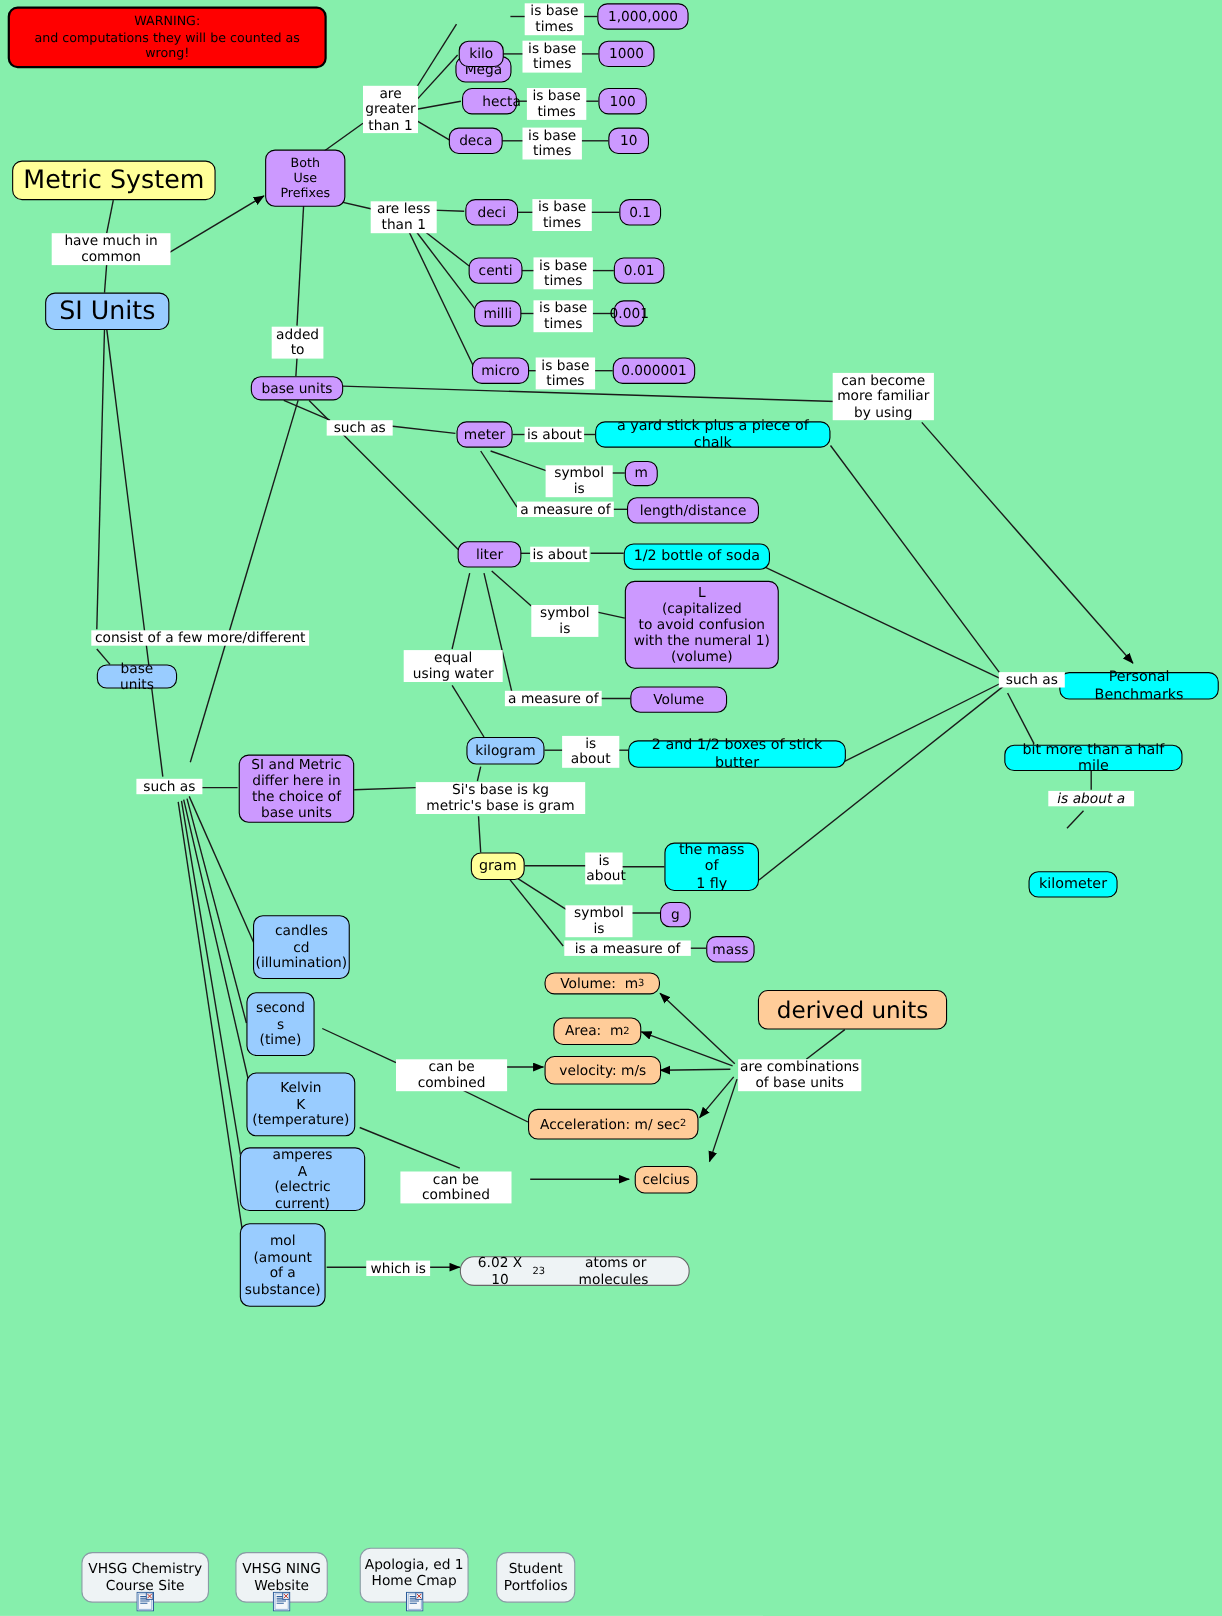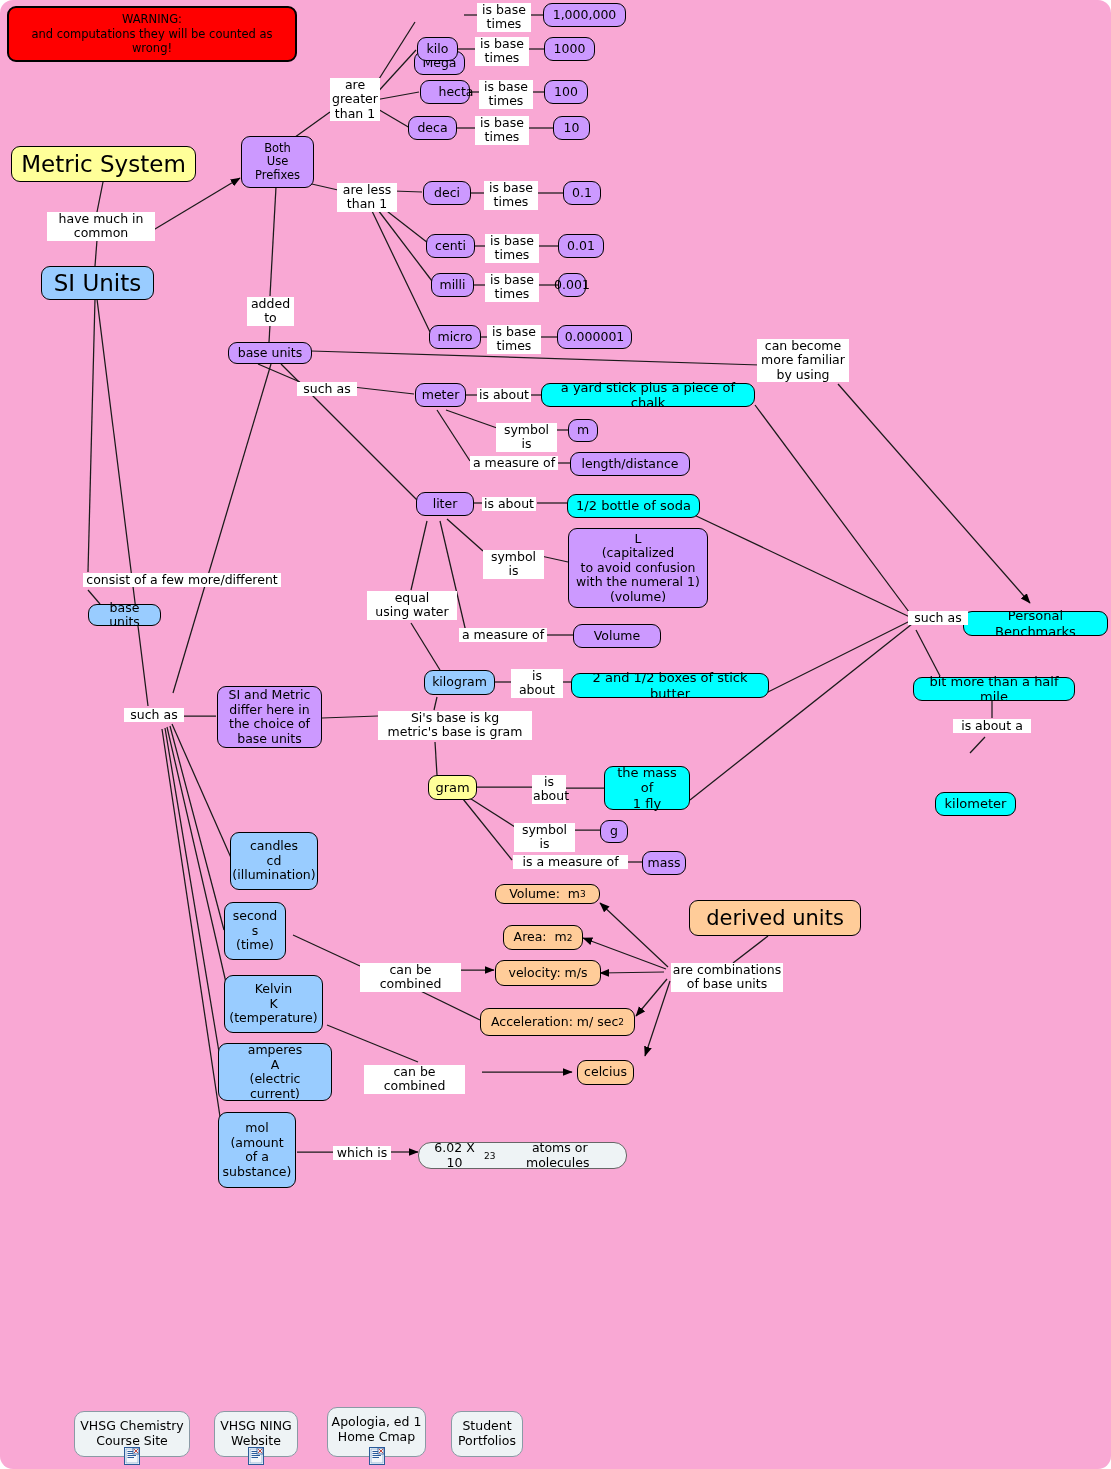--- a/index.html
+++ b/index.html
@@ -5,23 +5,22 @@
 <style>
   html,body{margin:0;padding:0;background:#ffffff;}
   body{
     font-family:"DejaVu Sans","Liberation Sans",sans-serif;
     -webkit-font-smoothing:antialiased;
   }
   #canvas{
     position:relative;
     width:1111px;
     height:1469px;
-    background:#f9a8d4;
+    background:#86efac;
     overflow:hidden;
-    border-radius:13px;
   }
   #wires{
     position:absolute;
     left:0; top:0;
     width:1111px; height:1469px;
     pointer-events:none;
   }
   .node{
     position:absolute;
     box-sizing:border-box;
@@ -368,21 +367,21 @@
   <div class="lbl f12" style="left:511px;top:669px;width:50px;">is
 about</div>
   <div class="lbl f12" style="left:378px;top:711px;width:152px;">Si's base is kg
 metric's base is gram</div>
   <div class="lbl f12" style="left:532px;top:775px;width:32px;">is
 about</div>
   <div class="lbl f12" style="left:514px;top:823px;width:59px;">symbol is</div>
   <div class="lbl f12" style="left:513px;top:855px;width:113px;">is a measure of</div>
 
   <div class="lbl f12" style="left:908px;top:611px;width:58px;">such as</div>
-  <div class="lbl f12" style="left:953px;top:719px;width:76px;">is about a</div>
+  <div class="lbl f12" style="left:953px;top:719px;width:76px;font-style:italic;">is about a</div>
 
   <div class="lbl f12" style="left:124px;top:708px;width:58px;">such as</div>
 
   <div class="lbl f12" style="left:360px;top:963px;width:99px;">can be combined</div>
   <div class="lbl f12" style="left:364px;top:1065px;width:99px;">can be combined</div>
   <div class="lbl f12" style="left:671px;top:963px;width:110px;">are combinations
 of base units</div>
   <div class="lbl f12" style="left:333px;top:1146px;width:56px;">which is</div>
 
   <div class="footer-btn" style="left:74px;top:1411px;width:116px;height:46px;">

